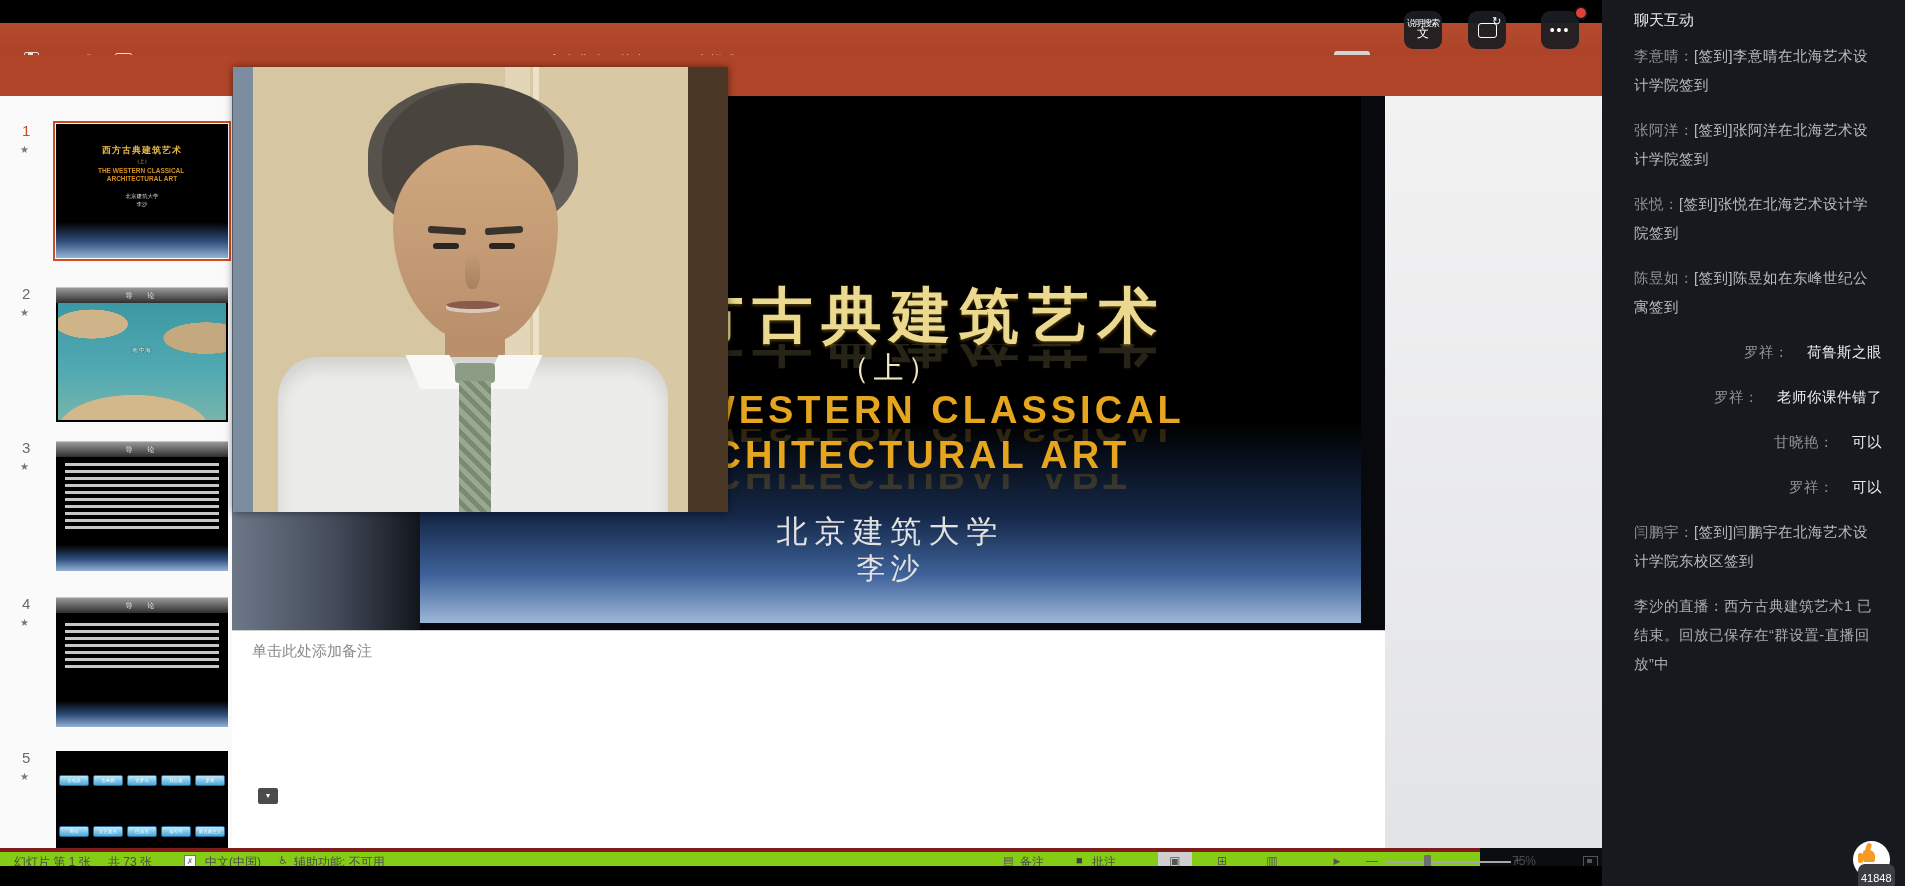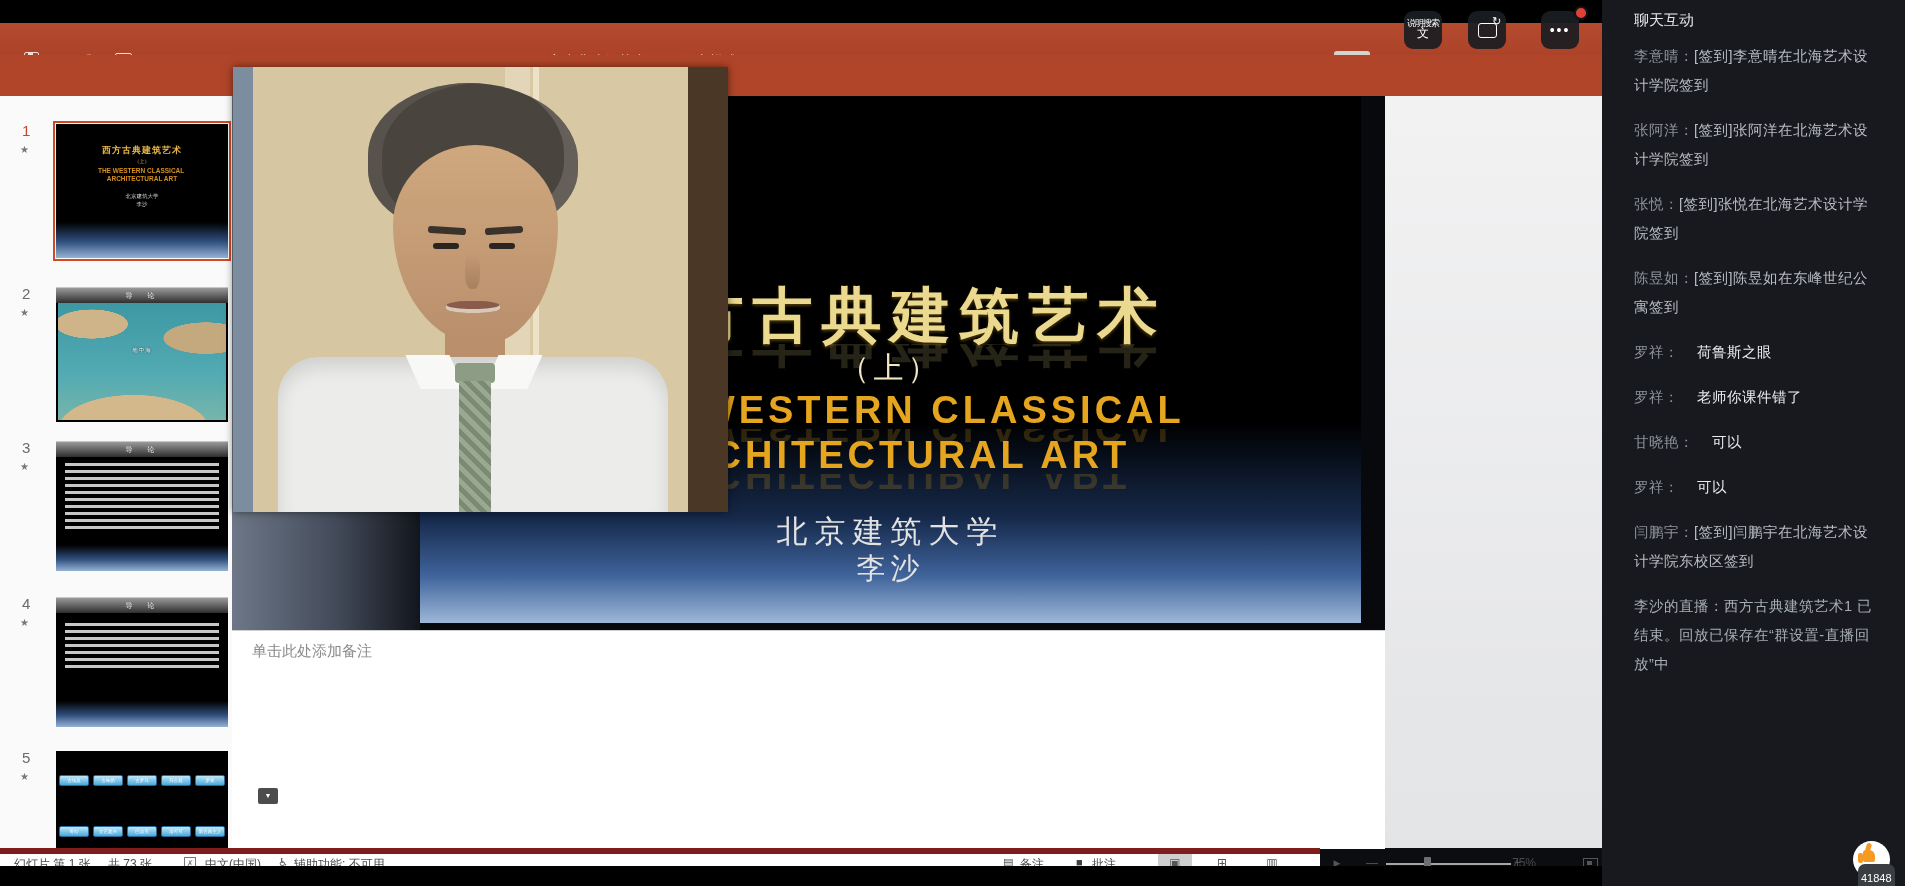--- a/index.html
+++ b/index.html
@@ -89,21 +89,21 @@
   .s-en2-refl{top:378px;height:22px;overflow:hidden;transform:scaleY(-1);opacity:.2;font-size:38px;font-weight:bold;letter-spacing:4px;color:#e6a51e;}
   .s-org{top:415px;font-size:31px;color:#e2e2e2;letter-spacing:7px;}
   .s-auth{top:453px;font-size:29px;color:#e2e2e2;letter-spacing:5px;}
 
   
   .right-band{left:1385px;top:96px;width:217px;height:752px;background:linear-gradient(180deg,#f2f2f3,#e3e4e6);}
   .notes-pane{left:232px;top:630px;width:1153px;height:218px;background:#fff;border-top:1px solid #cfcfcf;}
   .notes-placeholder{left:252px;top:642px;color:#8a8a8a;font-size:15px;}
   .pane-btn{left:258px;top:788px;width:20px;height:16px;background:#4c4c4c;color:#fff;font-size:7px;
             text-align:center;line-height:16px;border-radius:2px;}
-  .status-bar{left:0;top:848px;width:1320px;height:18px;background:#ffffff;border-top:6px solid #7f1d1d;
+  .status-bar{left:0;top:848px;width:1480px;height:18px;background:#84cc16;border-top:4px solid #7f1d1d;
               color:#4a4a4a;font-size:12px;}
   .sb{position:absolute;top:2px;white-space:nowrap;}
   .sb-ic{font-size:11px;color:#555;}
   .icon-proof{position:absolute;top:3px;width:10px;height:12px;border:1px solid #777;background:#fdfdfd;
               font-size:8px;line-height:11px;text-align:center;color:#777;}
   .view-btn{position:absolute;top:0;width:34px;height:18px;text-align:center;font-size:12px;color:#555;line-height:18px;}
   .view-btn.active{background:#cfcfcf;}
   .zoom-track{position:absolute;top:9px;left:1386px;width:125px;height:2px;background:#a6a6a6;}
   .zoom-thumb{position:absolute;top:3px;left:1424px;width:7px;height:12px;background:#6f6f6f;border-radius:1px;}
   .icon-fit{position:absolute;top:4px;left:1583px;width:13px;height:10px;border:1px solid #555;}
@@ -141,21 +141,21 @@
   .fb-wave{font-size:9px;line-height:7px;letter-spacing:-1px;color:#fff;}
   .fb-char{font-size:12px;line-height:13px;}
   .fb2-rect{width:17px;height:13px;border:1.7px solid #fff;border-radius:3px;position:relative;}
   .fb2-arrow{position:absolute;right:-6px;top:-9px;font-size:11px;color:#fff;}
   .fb-dots{font-size:14px;letter-spacing:2px;line-height:14px;}
   .red-dot{left:1574px;top:6px;width:10px;height:10px;background:#e04038;border-radius:50%;border:2px solid #101317;}
 
   
   .chat-panel{left:1602px;top:0;width:303px;height:886px;background:#17191e;color:#cfd2d6;}
   .chat-title{position:absolute;left:32px;top:11px;font-size:15px;color:#e3e5e8;}
-  .chat-list{position:absolute;left:32px;top:42px;width:248px;display:flex;flex-direction:column;gap:16px;}
+  .chat-list{position:absolute;left:32px;top:42px;width:248px;display:flex;flex-direction:column;gap:16px;align-items:flex-end;}
   .msg{font-size:14.5px;line-height:29px;letter-spacing:.5px;word-break:break-all;}
   .m-name{color:#8e939b;}
   .m-signin{color:#b9bdc3;} .m-normal{color:#e8eaed;margin-left:18px;} .m-system{color:#a8aeb6;}
   .like-btn{left:1853px;top:841px;width:37px;height:37px;background:#fff;border-radius:50%;}
   .thumb-up{position:absolute;left:10px;top:9px;width:12px;height:12px;background:#f59a23;border-radius:3px 6px 2px 2px;}
   .thumb-up::before{content:"";position:absolute;left:-5px;top:3px;width:5px;height:10px;background:#f59a23;border-radius:2px;}
   .thumb-up::after{content:"";position:absolute;left:3px;top:-7px;width:5px;height:9px;background:#f59a23;border-radius:3px;transform:rotate(18deg);}
   .like-badge{left:1858px;top:864px;min-width:30px;padding:8px 3px;background:#3a3d42;border-radius:7px;
               color:#fff;font-size:11px;text-align:center;}
 </style>

